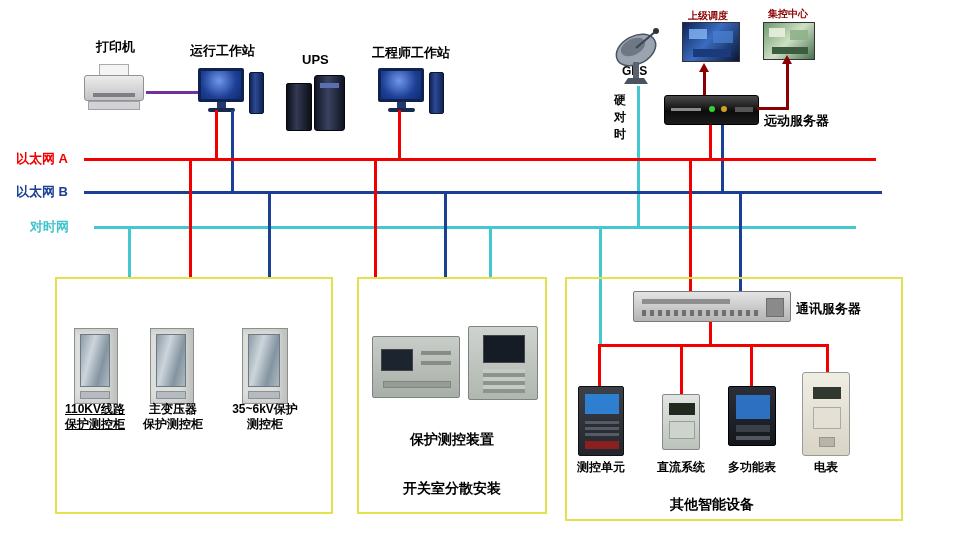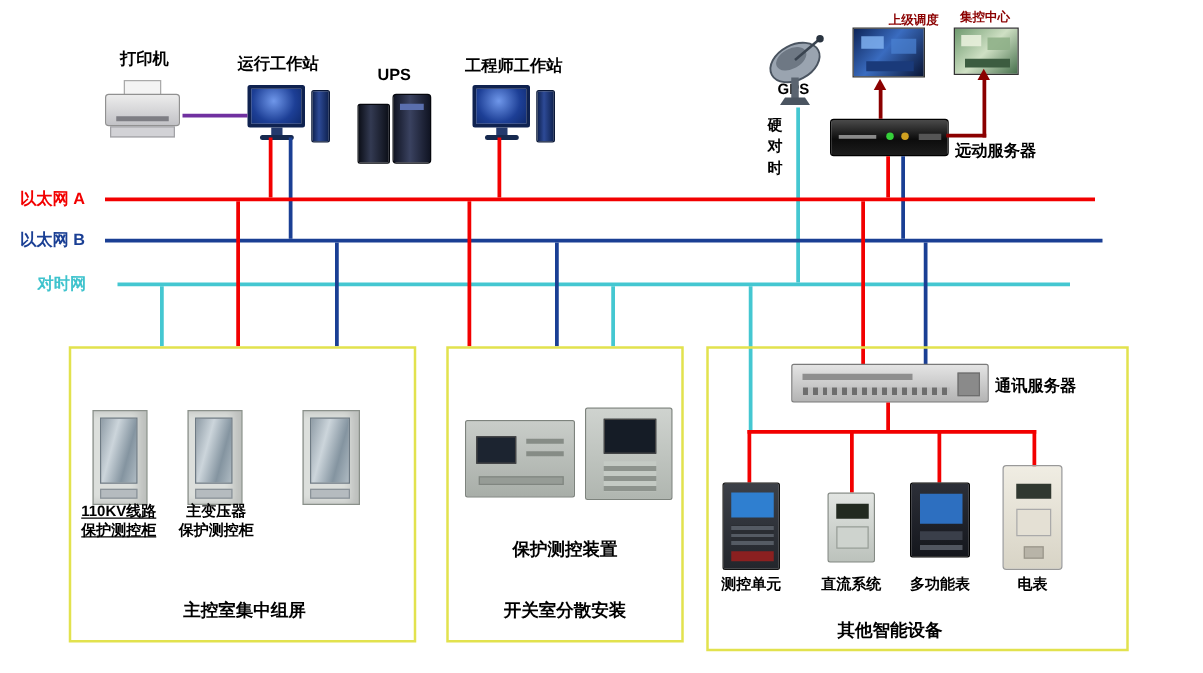--- a/index.html
+++ b/index.html
@@ -35,21 +35,21 @@
 </head>
 <body>
 
 <div id="canvas">
 
   <div class="lbl" style="left:96px; top:38px;">打印机</div>
   <div class="lbl" style="left:190px; top:42px;text-align:right;">运行工作站</div>
   <div class="lbl" style="left:302px; top:52px;">UPS</div>
   <div class="lbl" style="left:372px; top:44px;">工程师工作站</div>
   <div class="lbl" style="left:622px; top:16px; font-size:12px;margin-top:48px;">GPS</div>
-  <div class="lbl lbl-sm" style="left:688px; top:9px;margin-left:23px;">上级调度</div>
+  <div class="lbl lbl-sm" style="left:688px; top:9px;">上级调度</div>
   <div class="lbl lbl-sm" style="left:768px; top:7px;">集控中心</div>
   <div class="lbl" style="left:764px; top:112px;">远动服务器</div>
 
   <div class="abs" style="left:84px; top:64px; width:62px; height:48px;">
     <div class="abs" style="left:15px; top:0; width:30px; height:13px; background:#f4f4f4; border:1px solid #aaa;"></div>
     <div class="abs" style="left:0; top:11px; width:60px; height:26px; background:linear-gradient(#ececec,#c2c2c6); border:1px solid #919191; border-radius:3px;"></div>
     <div class="abs" style="left:9px; top:29px; width:42px; height:4px; background:#7e7e84;"></div>
     <div class="abs" style="left:4px; top:37px; width:52px; height:9px; background:#d2d2d6; border:1px solid #a2a2a6;"></div>
   </div>
 
@@ -161,22 +161,25 @@
   </div>
 
   <div class="devlbl" style="left:52px; top:402px; width:86px;text-decoration:underline;">
     <div>110KV线路</div>
     <div>保护测控柜</div>
   </div>
   <div class="devlbl" style="left:138px; top:402px; width:70px;">
     <div>主变压器</div>
     <div>保护测控柜</div>
   </div>
-
-  <div class="zone-title" style="left:118px; top:480px; width:155px;">主控室集中组屏</div>
+  <div class="devlbl" style="left:224px; top:402px; width:82px;">
+    <div>35~6kV保护</div>
+    <div>测控柜</div>
+  </div>
+
 
   <div class="abs" style="left:372px; top:336px; width:88px; height:62px; background:linear-gradient(#c9cdc9,#a8aea8); border:1px solid #7d837d; border-radius:2px;">
     <div class="abs" style="left:8px; top:12px; width:32px; height:22px; background:#1c2430; border:1px solid #444;"></div>
     <div class="abs" style="left:48px; top:14px; width:30px; height:4px; background:#868c86;"></div>
     <div class="abs" style="left:48px; top:24px; width:30px; height:4px; background:#868c86;"></div>
     <div class="abs" style="left:10px; top:44px; width:68px; height:7px; background:#969c96; border:1px solid #808680;"></div>
   </div>
   <div class="abs" style="left:468px; top:326px; width:70px; height:74px; background:linear-gradient(#cfd3cf,#b0b6b0); border:1px solid #7d837d; border-radius:2px;">
     <div class="abs" style="left:14px; top:8px; width:42px; height:28px; background:#151c26; border:1px solid #444;"></div>
     <div class="abs" style="left:14px; top:42px; width:42px; height:24px; background:repeating-linear-gradient(0deg,#8d938d 0 4px,#c4cac4 4px 8px);"></div>

